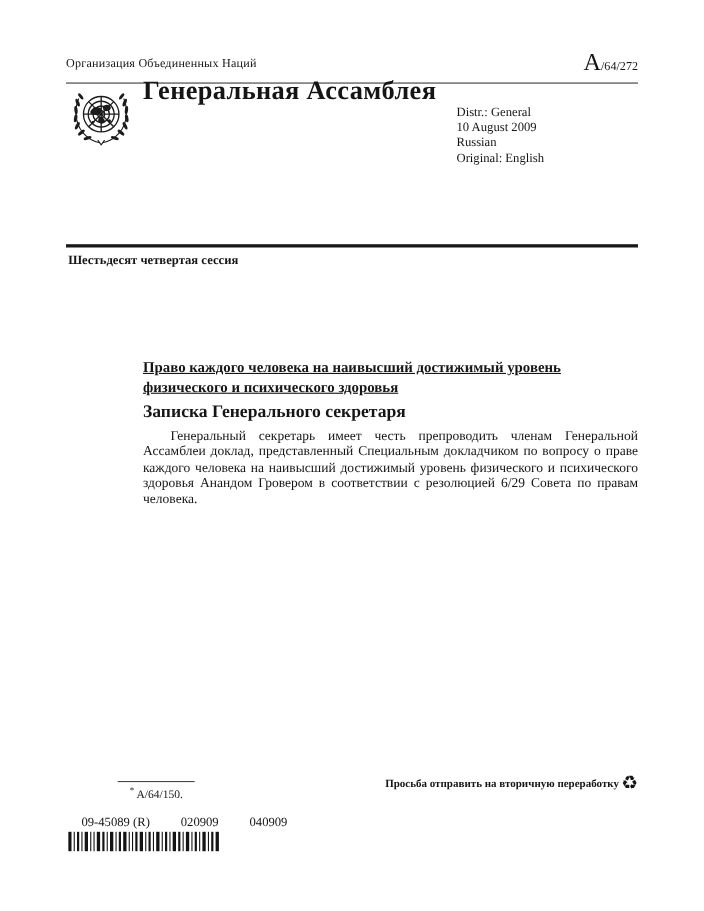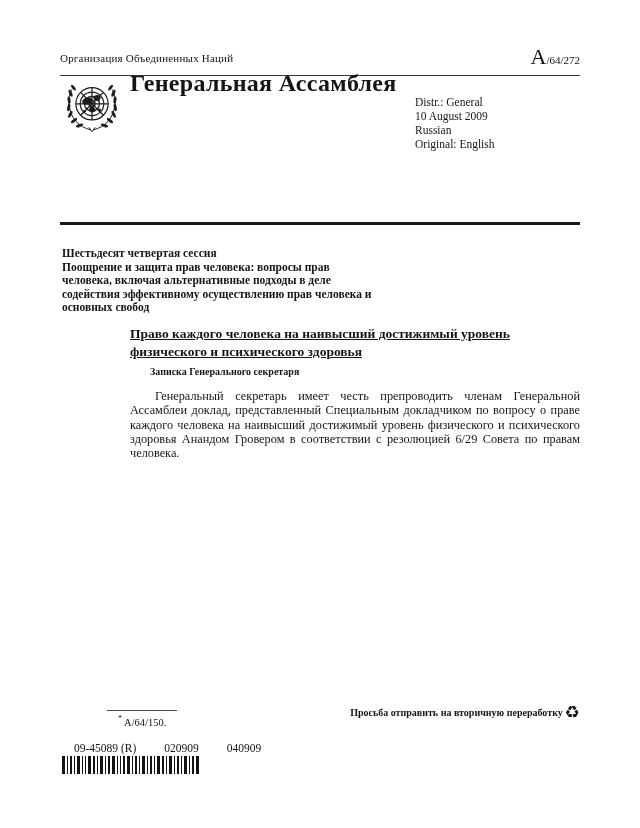--- a/index.html
+++ b/index.html
@@ -14,26 +14,26 @@
   .doc-symbol .letter{font-size:22px;}
   .doc-symbol .number{font-size:11px;}
   .rule-thin{left:60px;top:75px;width:520px;height:1px;background:#3a3a3a;}
   
   .emblem{left:61px;top:79px;width:62px;height:62px;}
   .masthead-title{left:130px;top:70px;font-size:24px;font-weight:bold;letter-spacing:.3px;}
   .distr{left:415px;top:95px;font-size:11.5px;line-height:14px;}
   
   .rule-thick{left:60px;top:222px;width:520px;height:2.5px;background:#191919;}
   
-  .session{left:62px;top:231px;width:314px;font-size:11.5px;line-height:13.5px;margin-top:16px;}
+  .session{left:62px;top:231px;width:314px;font-size:11.5px;line-height:13.5px;}
   .session .bold{font-weight:bold;}
   .session sup{font-size:8px;}
   
   .doc-title{left:130px;top:325px;width:455px;font-size:13.5px;font-weight:bold;line-height:17.5px;text-decoration:underline;}
-  .doc-subtitle{left:130px;top:366px;font-size:10px;font-weight:bold;margin-left:20px;}
+  .doc-subtitle{left:130px;top:366px;font-size:16px;font-weight:bold;}
   .doc-para{left:130px;top:389px;width:450px;font-size:12.3px;line-height:14.3px;text-align:justify;text-indent:25px;}
   
   .footnote-sep{left:107px;top:710px;width:70px;height:1px;background:#4a4a4a;}
   .footnote{left:118px;top:714px;font-size:10.5px;}
   .footnote sup{font-size:8px;}
   
   .footer-id{left:62px;top:742px;font-size:11.5px;white-space:nowrap;}
   .footer-id span{margin-right:16px;padding-left:12px;}
   .barcode{left:62px;top:756px;}
   .recycle{right:60px;top:704px;display:flex;align-items:center;font-size:10px;font-weight:bold;white-space:nowrap;}
@@ -103,21 +103,20 @@
   <div>Distr.: General</div>
   <div>10 August 2009</div>
   <div>Russian</div>
   <div>Original: English</div>
 </div>
 
 <div class="abs rule-thick"></div>
 
 <div class="abs session">
   <div class="bold">Шестьдесят четвертая сессия</div>
-  <div class="bold">Поощрение и защита прав человека: вопросы прав человека, включая альтернативные подходы в деле содействия эффективному осуществлению прав человека и основных свобод</div>
 </div>
 
 <div class="abs doc-title">Право каждого человека на наивысший достижимый уровень физического и психического здоровья</div>
 
 <div class="abs doc-subtitle">Записка Генерального секретаря</div>
 
 <div class="abs doc-para">Генеральный секретарь имеет честь препроводить членам Генеральной Ассамблеи доклад, представленный Специальным докладчиком по вопросу о праве каждого человека на наивысший достижимый уровень физического и психического здоровья Анандом Гровером в соответствии с резолюцией 6/29 Совета по правам человека.</div>
 
 <div class="abs footnote-sep"></div>
 

